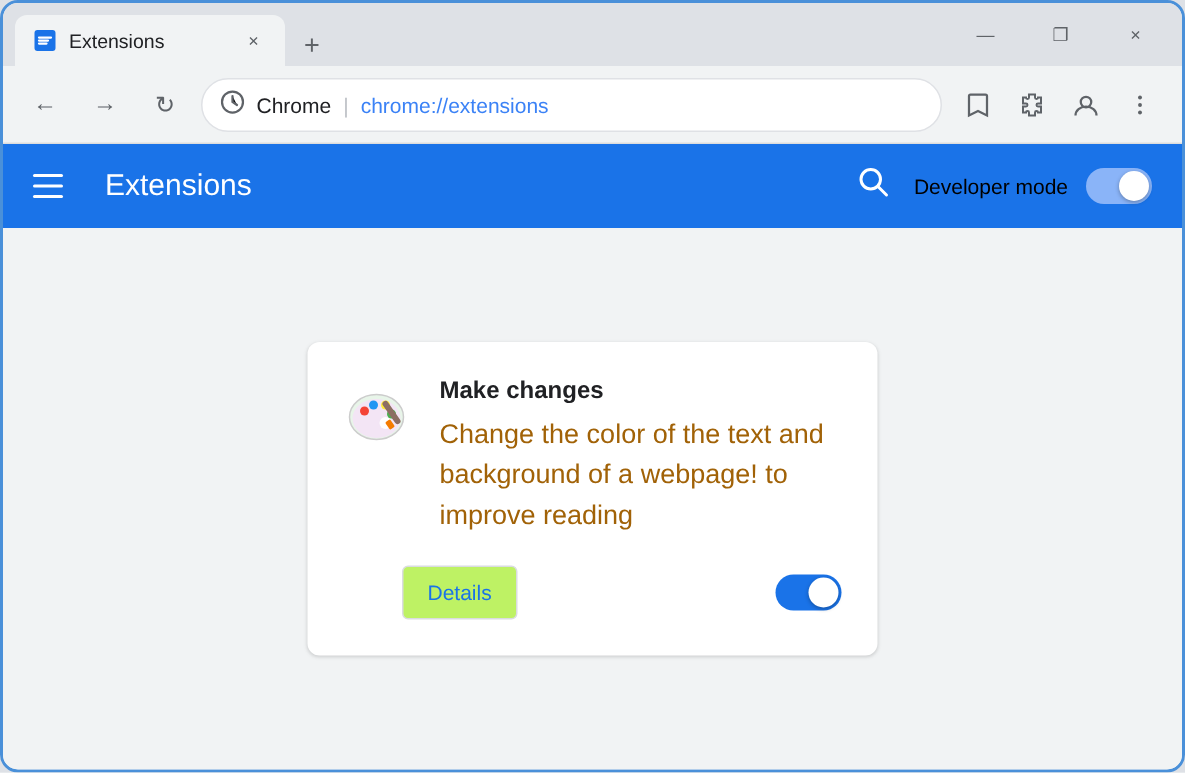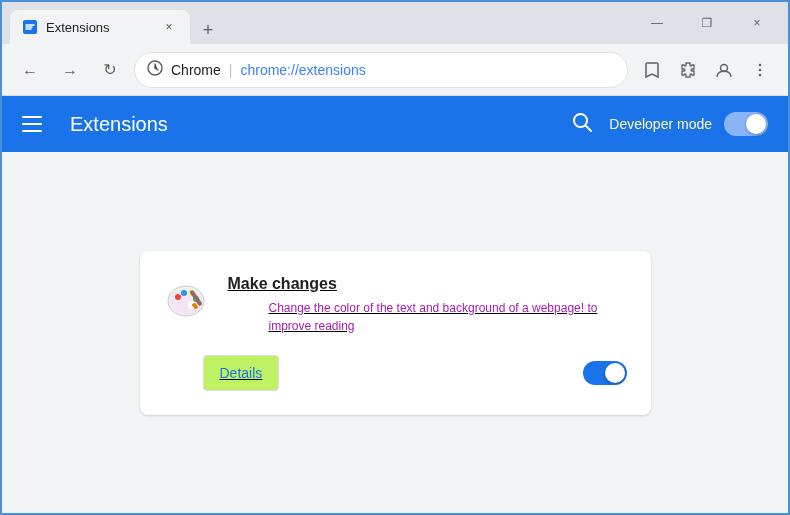--- a/index.html
+++ b/index.html
@@ -9,21 +9,21 @@
       font-family: 'Segoe UI', Arial, sans-serif;
       background: #dee1e6;
       overflow: hidden;
     }
 
     
     .browser-window {
       width: 790px;
       height: 515px;
       border: 2px solid #4a90d9;
-      border-radius: 0;
+      border-radius: 12px;
       overflow: hidden;
       display: flex;
       flex-direction: column;
       background: #f1f3f4;
     }
 
     
     .title-bar {
       background: #dee1e6;
       height: 42px;
@@ -225,21 +225,21 @@
     }
 
     .search-icon-header {
       color: white;
       font-size: 20px;
       cursor: pointer;
       margin-right: 16px;
     }
 
     .dev-mode-label {
-      color: #fef9c3;
+      color: #000000;
       font-size: 14px;
       margin-right: 12px;
     }
 
     
     .toggle-switch {
       width: 44px;
       height: 24px;
       background: #4fc3f7;
       border-radius: 12px;
@@ -286,25 +286,24 @@
       white-space: nowrap;
       pointer-events: none;
       z-index: 0;
     }
 
     
     .ext-card {
       background: white;
       border-radius: 8px;
       padding: 24px;
-      width: 511px;
+      width: 380px;
       box-shadow: 0 1px 3px rgba(0,0,0,0.1), 0 1px 2px rgba(0,0,0,0.06);
       position: relative;
       z-index: 1;
-      text-decoration: underline;
     }
 
     .ext-card-header {
       display: flex;
       gap: 16px;
       align-items: flex-start;
       margin-bottom: 16px;
     }
 
     .ext-info {
@@ -312,24 +311,23 @@
     }
 
     .ext-name {
       font-size: 16px;
       font-weight: 600;
       color: #202124;
       margin-bottom: 6px;
     }
 
     .ext-desc {
-      font-size: 12px;
-      color: #a21caf;
+      font-size: 18px;
+      color: #a16207;
       line-height: 1.5;
-      margin-left: 41px;
     }
 
     .ext-card-footer {
       display: flex;
       align-items: center;
       gap: 12px;
       margin-top: 20px;
     }
 
     .btn-outline {

